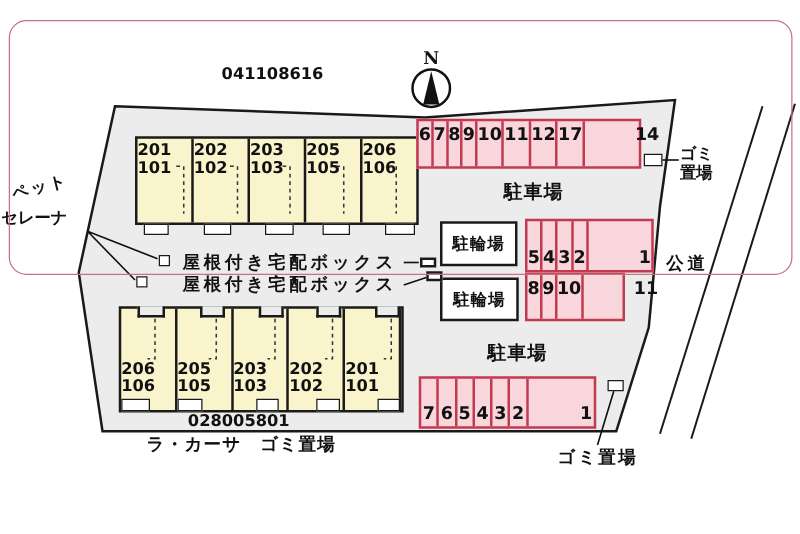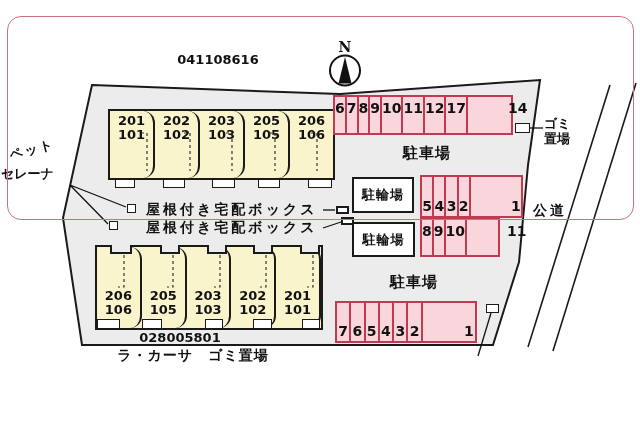--- a/index.html
+++ b/index.html
@@ -11,22 +11,22 @@
   .center{text-align:center;}
   
   .stall-row{display:flex;background:#f8d6dc;border:2px solid #c23a50;}
   .stall{flex:1;border-right:2px solid #c23a50;display:flex;justify-content:center;
          font-size:14px;font-weight:bold;line-height:1;}
   .stall:last-child{border-right:none;margin-left:40px;}
   .num-top .stall{align-items:flex-start;padding-top:4px;}
   .num-bot .stall{align-items:flex-end;padding-bottom:3px;}
   
   .bldg{display:flex;background:#f9f4cc;border:2px solid #1a1a1a;}
-  .unit{flex:1;border-right:2px solid #1a1a1a;text-align:center;font-size:13px;
-        font-weight:bold;line-height:14px;border-radius:12px;}
+  .unit{flex:1;border-right:2px solid #1a1a1a;text-align:left;font-size:13px;
+        font-weight:bold;line-height:14px;}
   .unit:last-child{border-right:none;}
   .bldg-top .unit{padding-top:3px;}
   .bldg-bot .unit{display:flex;flex-direction:column;justify-content:flex-end;
         padding-bottom:11px;}
   .tab{position:absolute;background:#fff;border:1.5px solid #1a1a1a;box-sizing:border-box;}
   .notch{position:absolute;background:#ececec;border:2px solid #1a1a1a;border-top:none;
          box-sizing:border-box;}
   .bikebox{position:absolute;background:#fff;border:2px solid #1a1a1a;box-sizing:border-box;
          display:flex;align-items:center;justify-content:center;font-size:13px;
          font-weight:bold;letter-spacing:1px;}
@@ -249,22 +249,23 @@
   <div class="txt" style="left:146px;top:201px;font-size:14px;letter-spacing:3px;">屋根付き宅配ボックス</div>
   <div class="txt" style="left:146px;top:219px;font-size:14px;letter-spacing:3px;">屋根付き宅配ボックス</div>
 
   <div class="txt center" style="left:377px;top:144px;width:100px;font-size:15px;letter-spacing:1px;">駐車場</div>
   <div class="txt center" style="left:364px;top:273px;width:100px;font-size:15px;letter-spacing:1px;">駐車場</div>
 
   <div class="txt" style="left:544px;top:116px;font-size:13px;line-height:15px;">
     <span style="display:block">ゴミ</span>
     <span style="display:block">置場</span>
   </div>
+  <div class="txt" style="left:446px;top:357px;font-size:14px;letter-spacing:2px;">ゴミ置場</div>
 
   <div class="txt" style="left:533px;top:202px;font-size:14px;letter-spacing:3px;">公道</div>
 
-  <div class="txt center" style="left:110px;top:330px;width:140px;font-size:13px;">028005801</div>
+  <div class="txt center" style="left:121px;top:330px;width:140px;font-size:13px;">028005801</div>
   <div class="txt center" style="left:91px;top:347px;width:204px;font-size:14px;letter-spacing:1px;">ラ・カーサ　ゴミ置場</div>
 
   <div class="txt center" style="left:336px;top:39px;width:18px;font-size:14px;font-family:'DejaVu Serif',serif;">N</div>
 
   <div class="redrect"></div>
 </div>
 
 </body></html>

